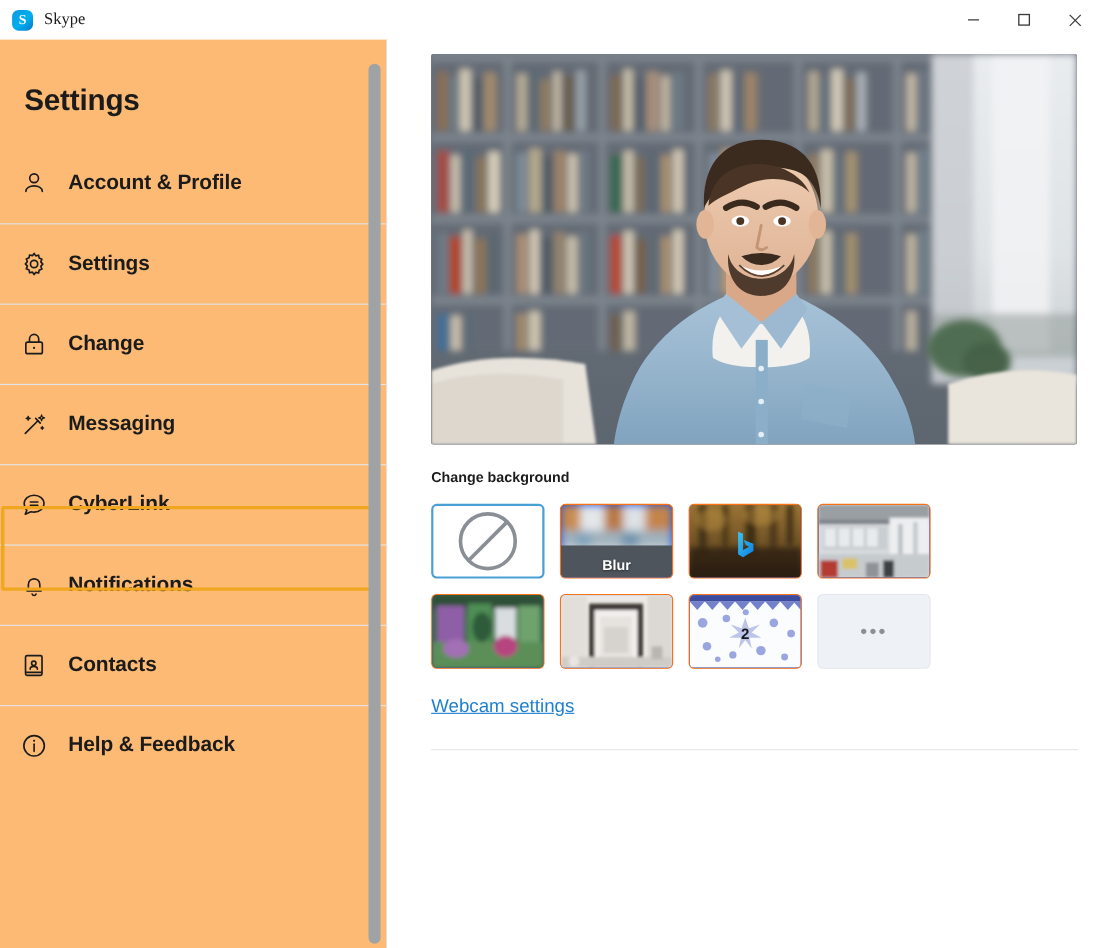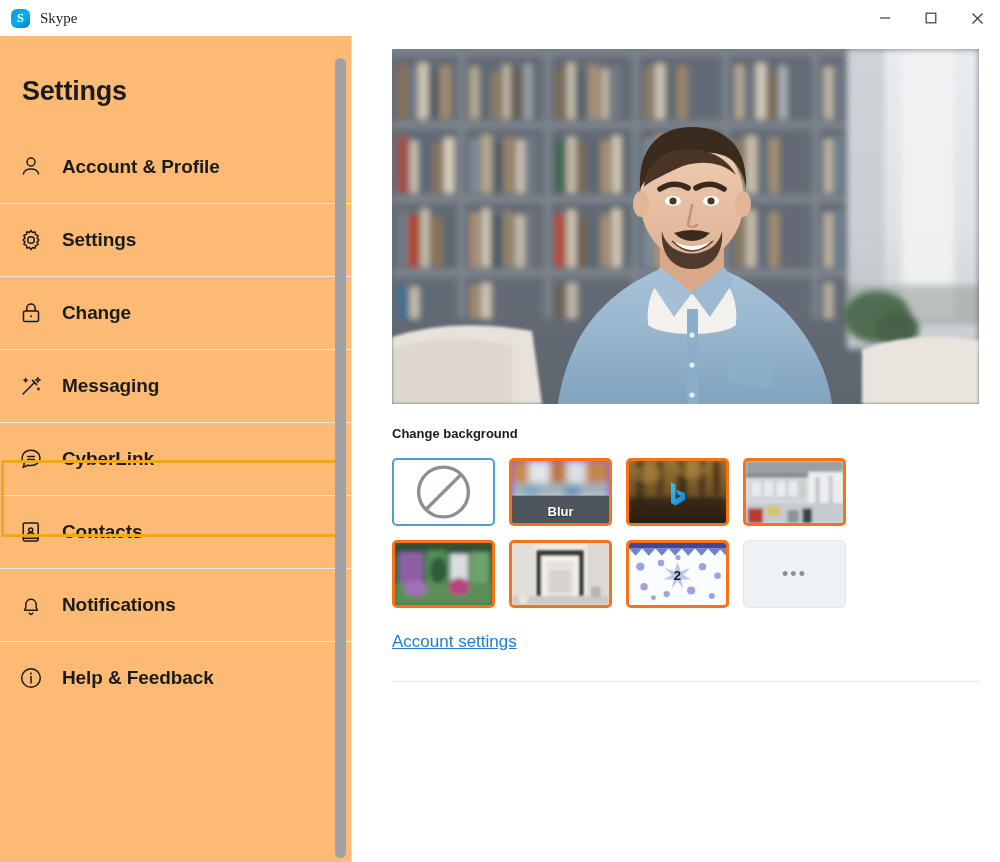--- a/index.html
+++ b/index.html
@@ -171,22 +171,22 @@
     display: grid;
     grid-template-columns: repeat(4, 103px);
     gap: 14px 14px;
     width: 470px;
   }
   .bg-tile {
     position: relative;
     width: 103px; height: 68px;
     border-radius: 5px;
     overflow: hidden;
-    background: #8b5cf6;
-    border: 3px solid #f97316;
+    background: #1d4ed8;
+    border: 1px solid #f97316;
     cursor: default;
   }
   .bg-tile.selected {
     background: #ffffff;
     border: 2px solid #4a9fd4;
     display: flex; align-items: center; justify-content: center;
   }
   .bg-tile.more {
     background: #eef2f6;
     border: 1px solid #e3e7eb;
@@ -307,37 +307,37 @@
               <line x1="9.6" y1="10.4" x2="16.4" y2="10.4" stroke-linecap="round"></line>
               <line x1="9.6" y1="13.4" x2="16.4" y2="13.4" stroke-linecap="round"></line>
             </svg>
           </span>
           <span class="nav-label">CyberLink</span>
         </div>
 
         <div class="nav-item">
           <span class="nav-ico">
             <svg width="26" height="26" viewBox="0 0 26 26" fill="none" stroke="#1b1b1b" stroke-width="1.5">
+              <path d="M6.6 18.2c0-1 .9-1.4 1.1-2.6.2-1.1 0-2.6.2-4 .3-2.5 2.5-4.4 5.1-4.4s4.8 1.9 5.1 4.4c.2 1.4 0 2.9.2 4 .2 1.2 1.1 1.6 1.1 2.6z" stroke-linejoin="round"></path>
+              <path d="M11.2 21.1a1.9 1.9 0 0 0 3.6 0" stroke-linecap="round"></path>
+            </svg>
+          </span>
+          <span class="nav-label">Notifications</span>
+        </div>
+
+        <div class="nav-item">
+          <span class="nav-ico">
+            <svg width="26" height="26" viewBox="0 0 26 26" fill="none" stroke="#1b1b1b" stroke-width="1.5">
               <rect x="5.2" y="4" width="15" height="18" rx="1.4"></rect>
               <line x1="5.2" y1="19.3" x2="20.2" y2="19.3"></line>
               <circle cx="12.7" cy="11" r="2"></circle>
               <path d="M9.4 16.3c0-1.5 1.5-2.5 3.3-2.5s3.3 1 3.3 2.5" stroke-linecap="round"></path>
             </svg>
           </span>
           <span class="nav-label">Contacts</span>
-        </div>
-
-        <div class="nav-item">
-          <span class="nav-ico">
-            <svg width="26" height="26" viewBox="0 0 26 26" fill="none" stroke="#1b1b1b" stroke-width="1.5">
-              <path d="M6.6 18.2c0-1 .9-1.4 1.1-2.6.2-1.1 0-2.6.2-4 .3-2.5 2.5-4.4 5.1-4.4s4.8 1.9 5.1 4.4c.2 1.4 0 2.9.2 4 .2 1.2 1.1 1.6 1.1 2.6z" stroke-linejoin="round"></path>
-              <path d="M11.2 21.1a1.9 1.9 0 0 0 3.6 0" stroke-linecap="round"></path>
-            </svg>
-          </span>
-          <span class="nav-label">Notifications</span>
         </div>
 
         <div class="nav-item">
           <span class="nav-ico">
             <svg width="26" height="26" viewBox="0 0 26 26" fill="none" stroke="#1b1b1b" stroke-width="1.5">
               <circle cx="13" cy="13" r="9.3"></circle>
               <circle cx="13" cy="8.4" r="1" fill="#1b1b1b" stroke="none"></circle>
               <line x1="13" y1="11.5" x2="13" y2="18" stroke-linecap="round"></line>
             </svg>
           </span>
@@ -756,19 +756,19 @@
               </g>
               <text x="0" y="5" font-family="Liberation Sans, sans-serif" font-size="14" font-weight="bold" fill="#16181d" text-anchor="middle">2</text>
             </g>
           </svg>
         </div>
 
         <div class="bg-tile more">•••</div>
 
       </div>
 
-      <a class="webcam-link" href="#">Account settings</a>
+      <a class="webcam-link" href="#">Webcam settings</a>
 
       <div class="bottom-rule"></div>
 
     </div>
   </div>
 </div>
 
 </body></html>

